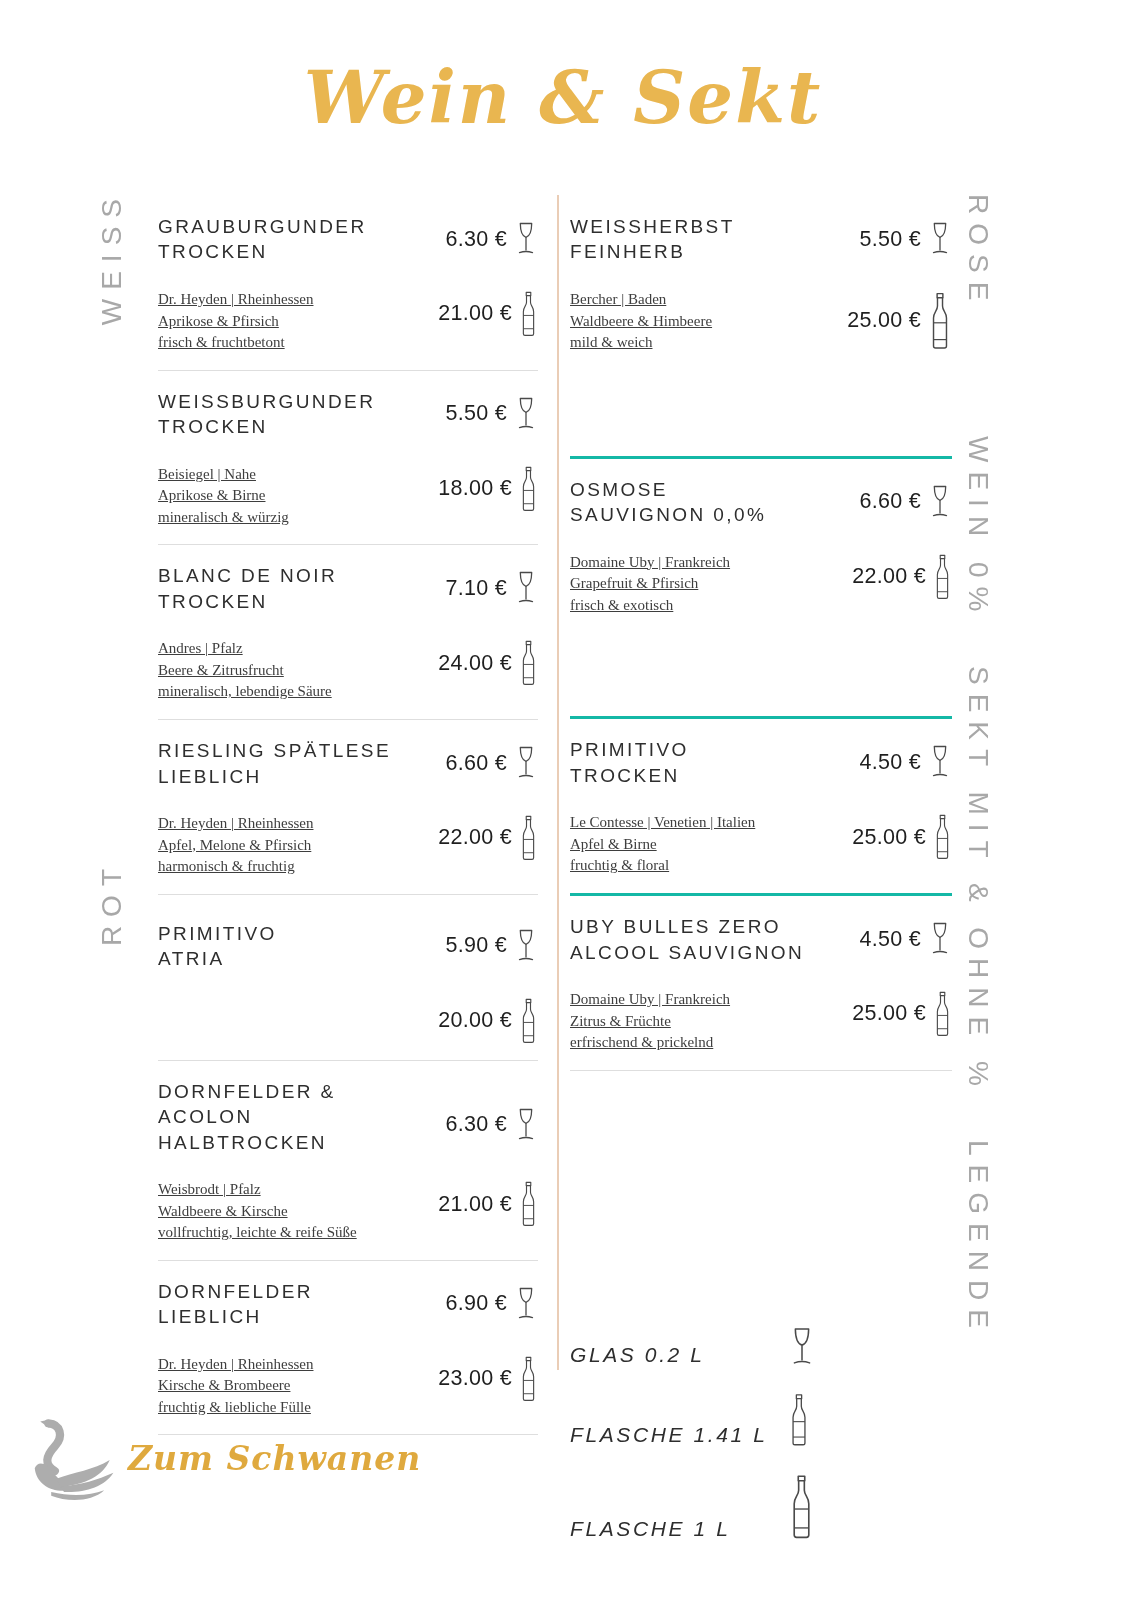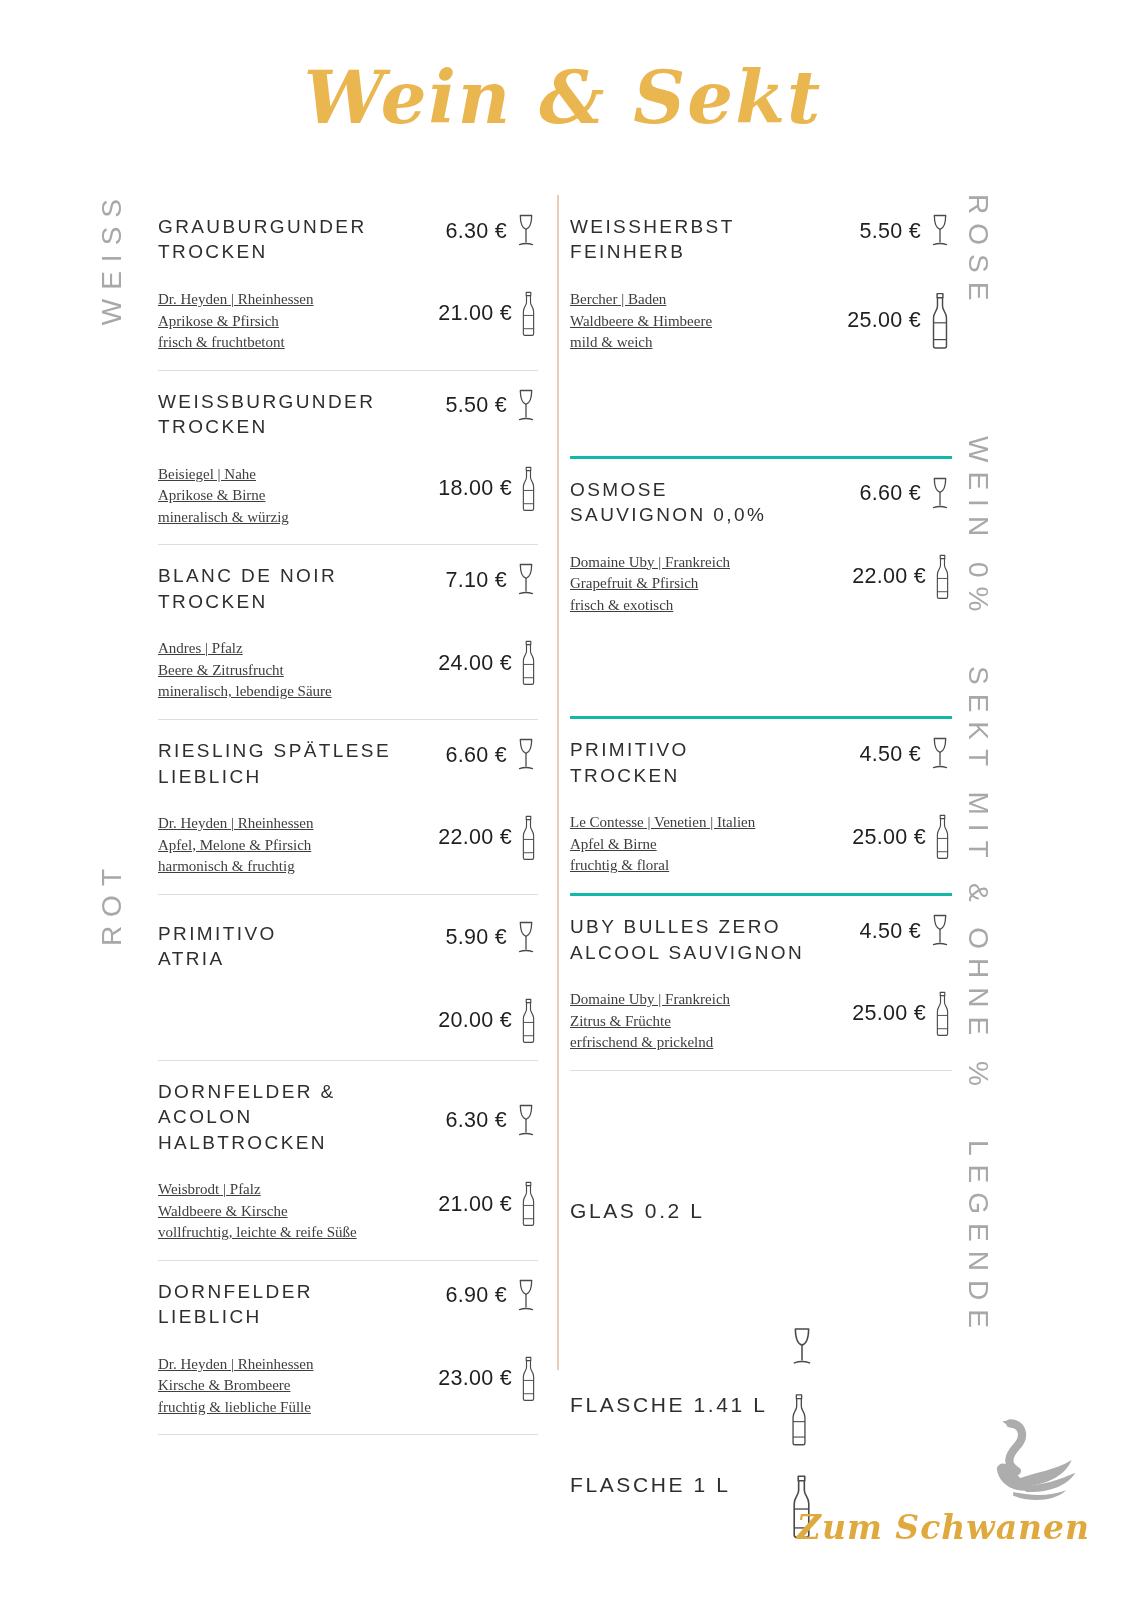--- a/index.html
+++ b/index.html
@@ -76,51 +76,51 @@
     color:#3E3E3E;
     white-space:pre;
     min-width:0;
     overflow:visible;
     text-decoration:underline;
   }
   .price-cell{
     display:flex;align-items:center;justify-content:flex-end;
     gap:7px;color:#4A4A4A;
   }
-  .price-cell.glass-cell{grid-column:2;grid-row:1;align-self:start;margin-top:0;}
+  .price-cell.glass-cell{grid-column:2;grid-row:1;align-self:start;margin-top:8px;}
   .price-cell.bottle-cell{grid-column:2;grid-row:2;align-self:start;margin-top:2px;}
   .price{
     font-size:21.5px;font-weight:500;color:#1F1F1F;
     letter-spacing:0.3px;white-space:nowrap;
   }
 
   .ic{display:block;color:#4A4A4A;flex:none;}
   .ic-glass{width:24px;height:34px;}
   .ic-bottle{width:19px;height:46px;}
   .ic-bottle.lg{width:24px;height:60px;}
 
   
   .mb-86{margin-bottom:86px;}
   .mb-84{margin-bottom:84px;}
 
   
   .legend{margin-top:128px;}
-  .legend-row{display:flex;align-items:flex-start;margin-bottom:26px;}
+  .legend-row{display:flex;align-items:flex-end;margin-bottom:26px;font-style:italic;}
   .legend-label{
     width:218px;
     font-size:21px;font-weight:500;letter-spacing:2.6px;color:#2E2E2E;
   }
   .ic-glass.legend{width:28px;height:40px;}
   .ic-bottle.legend-s{width:22px;height:54px;}
   .ic-bottle.legend-l{width:27px;height:68px;}
 
   
   .footer{
     position:absolute;left:0;top:1408px;width:1090px;
-    display:flex;flex-direction:column;align-items:flex-end;
+    display:flex;flex-direction:row;align-items:center;
   }
   .swan{width:128px;height:104px;color:#ADADAD;}
   .brand{
     margin-top:-4px;
     font-family:"DejaVu Serif",serif;
     font-style:italic;font-weight:bold;
     font-size:33px;color:#DFA93E;letter-spacing:1px;
   }
 </style>
 </head>

